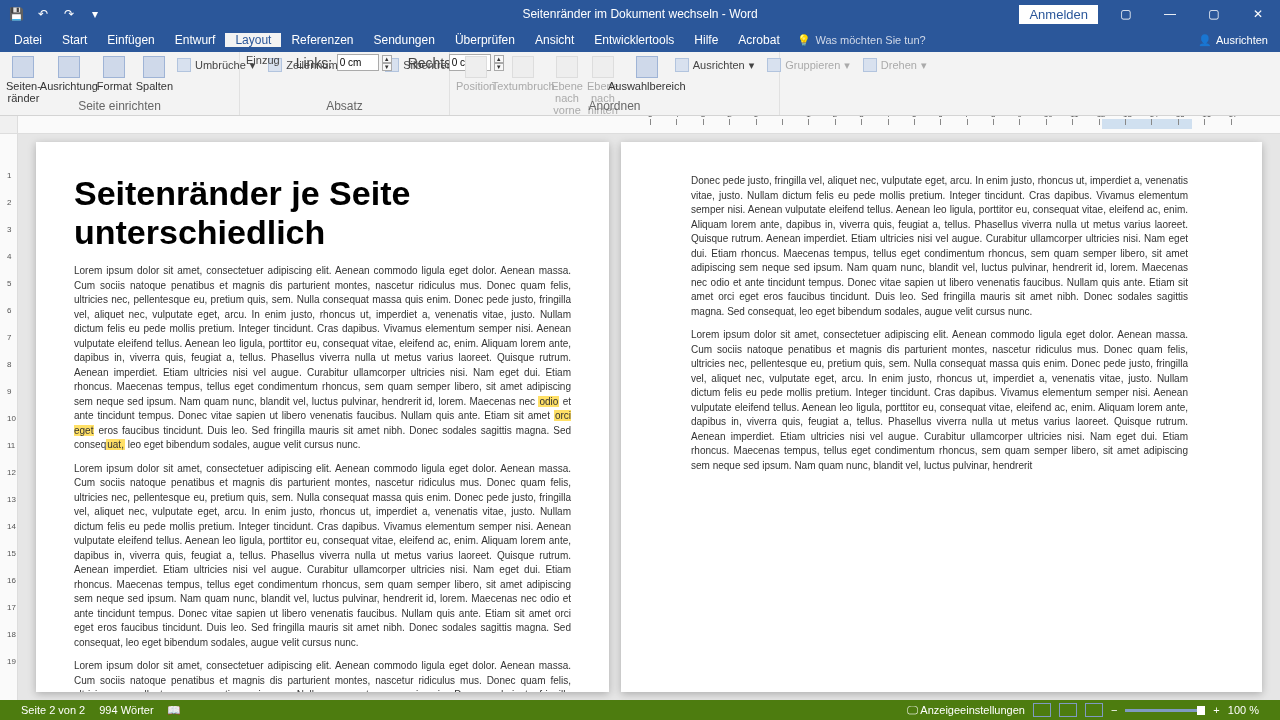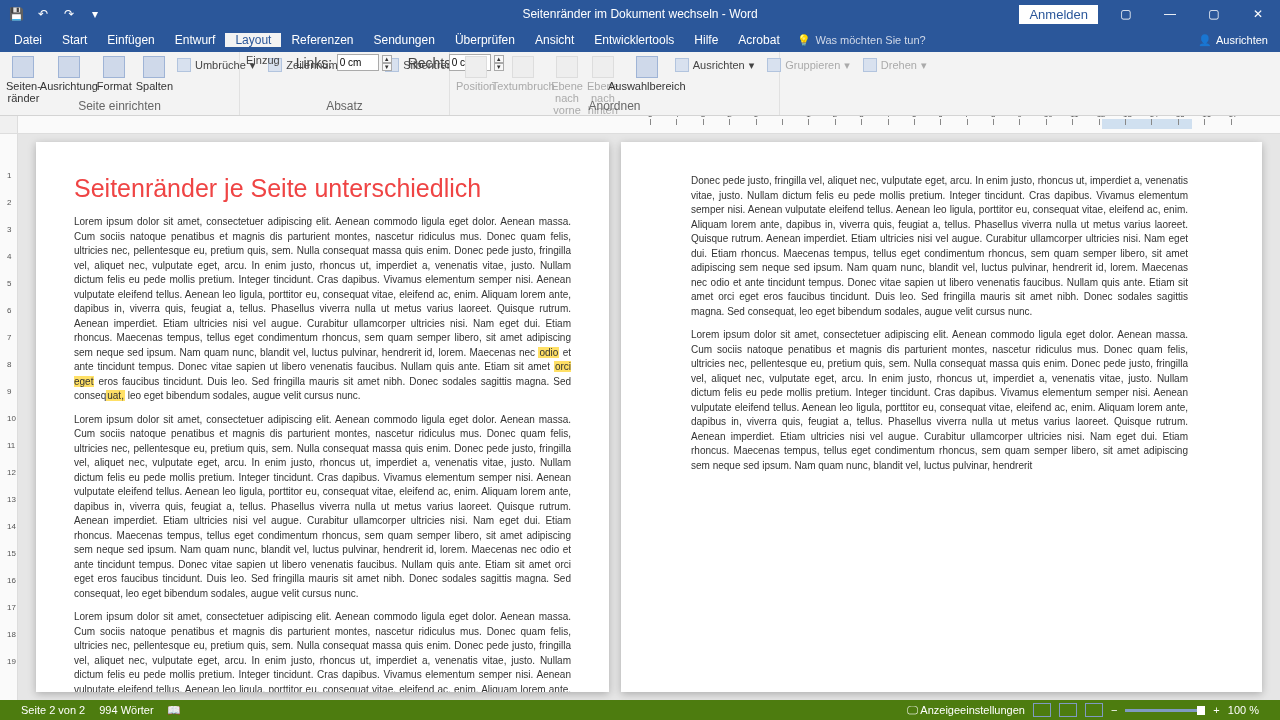--- a/index.html
+++ b/index.html
@@ -46,21 +46,21 @@
 .ruler-h .tick span { position:absolute; left:-3px; top:-9px; }
 .ruler-h .corner { width:18px; height:18px; background:#f0f0f0; border-right:1px solid #ddd;}
 .ruler-h .margin { position:absolute; left:1102px; width:90px; top:3px; height:10px; background:#d0e0f0; }
 
 .workarea { display:flex; height: calc(720px - 28px - 24px - 64px - 18px - 20px); }
 .ruler-v { width:18px; background:#fafafa; border-right:1px solid #ddd; position:relative; }
 .ruler-v .vtick { position:absolute; left:7px; font-size:8px; color:#555; }
 .pages { flex:1; overflow:hidden; display:flex; gap:12px; padding:8px 18px; background:#e6e6e6; }
 .page { background:#fff; box-shadow:0 2px 8px rgba(0,0,0,0.25); padding:32px 38px; flex:1; overflow:hidden; position:relative; }
 .page.right { padding:32px 74px 32px 70px; }
-.doc-title { font-size:25px; font-weight:400; color:#ef4444; margin-bottom:12px; font-family:"Calibri Light","Segoe UI",sans-serif;}
+.doc-title { font-size:34px; font-weight:700; color:#000000; margin-bottom:12px; font-family:"Calibri Light","Segoe UI",sans-serif;}
 .para { font-size:10px; line-height:1.45; color:#333; text-align:justify; margin-bottom:9px; }
 .hl { background:#ffe066; padding:0 1px;margin-top:36px; }
 
 
 .statusbar { height:20px; background:#4d7c0f; color:#fff; display:flex; align-items:center; font-size:11px; padding:0 21px; }
 .statusbar .sitem { margin-right:14px; }
 .statusbar .right { margin-left:auto; display:flex; align-items:center; gap:8px; }
 .zoomslider { width:80px; height:3px; background:#7f9ac2; position:relative; }
 .zoomslider .thumb { position:absolute; right:0; top:-3px; width:8px; height:9px; background:#fff; }
 .viewbtn { width:18px; height:14px; border:1px solid #7f9ac2; display:inline-block; }

